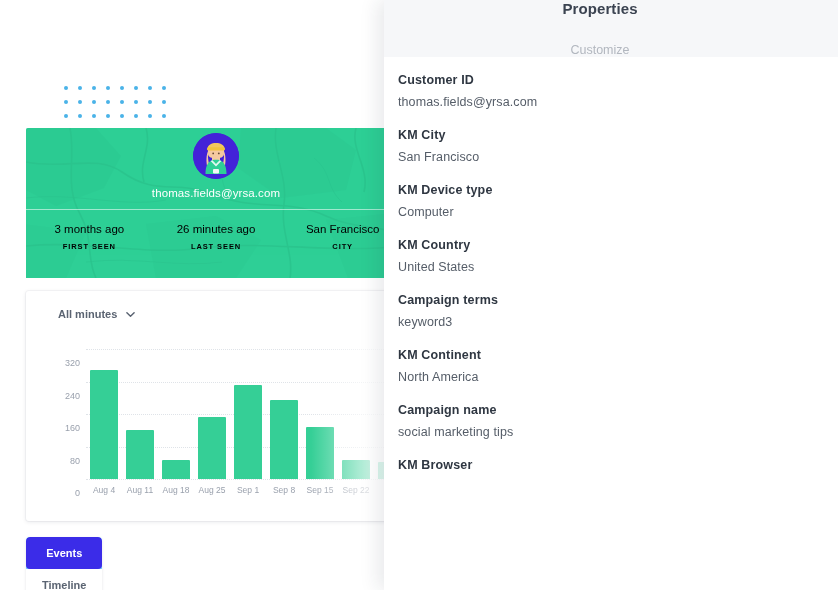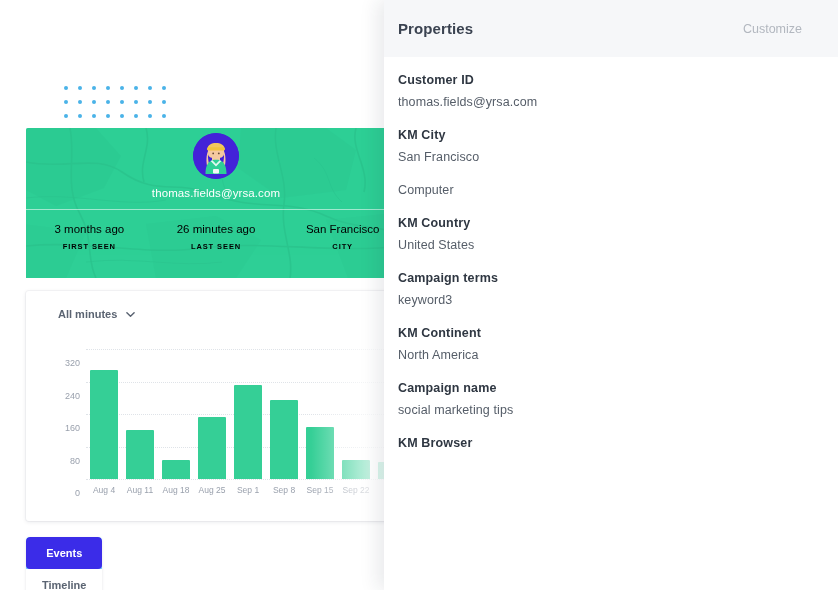--- a/index.html
+++ b/index.html
@@ -283,20 +283,21 @@
     overflow: hidden;
   }
   .panel-header {
     height: 57px;
     background: #f6f7f9;
     display: flex;
     align-items: center;
     justify-content: space-between;
     padding: 0 36px 0 14px;
     box-sizing: border-box;
+    flex-direction: column;
   }
   .panel-title {
     font-size: 15px;
     font-weight: bold;
     color: #3b4351;
     letter-spacing: 0.1px;
   }
   .panel-action {
     font-size: 12.5px;
     color: #b2b7bf;
@@ -530,20 +531,21 @@
     <div class="panel-body" id="panel-body">
         <div class="prop">
           <div class="prop-key">Customer ID</div>
           <div class="prop-value">thomas.fields@yrsa.com</div>
         </div>
         <div class="prop">
           <div class="prop-key">KM City</div>
           <div class="prop-value">San Francisco</div>
         </div>
         <div class="prop">
+          <div class="prop-key">KM Device type</div>
           <div class="prop-value">Computer</div>
         </div>
         <div class="prop">
           <div class="prop-key">KM Country</div>
           <div class="prop-value">United States</div>
         </div>
         <div class="prop">
           <div class="prop-key">Campaign terms</div>
           <div class="prop-value">keyword3</div>
         </div>

